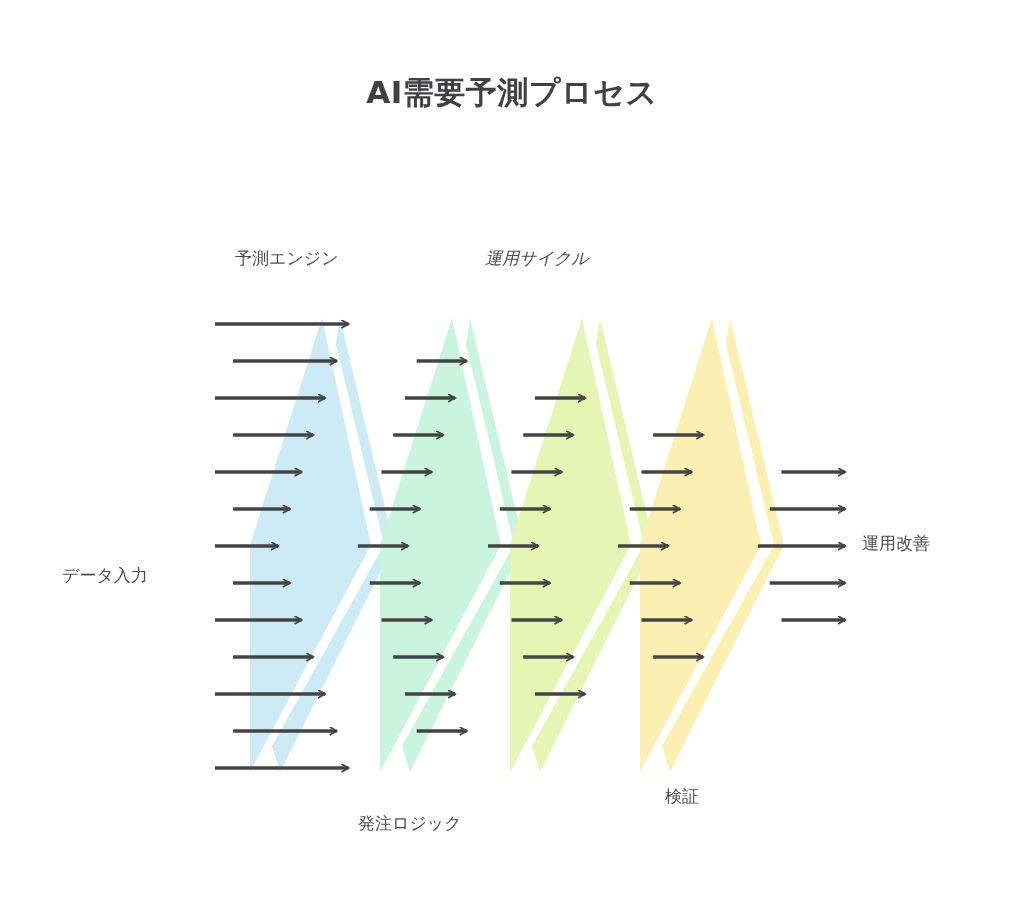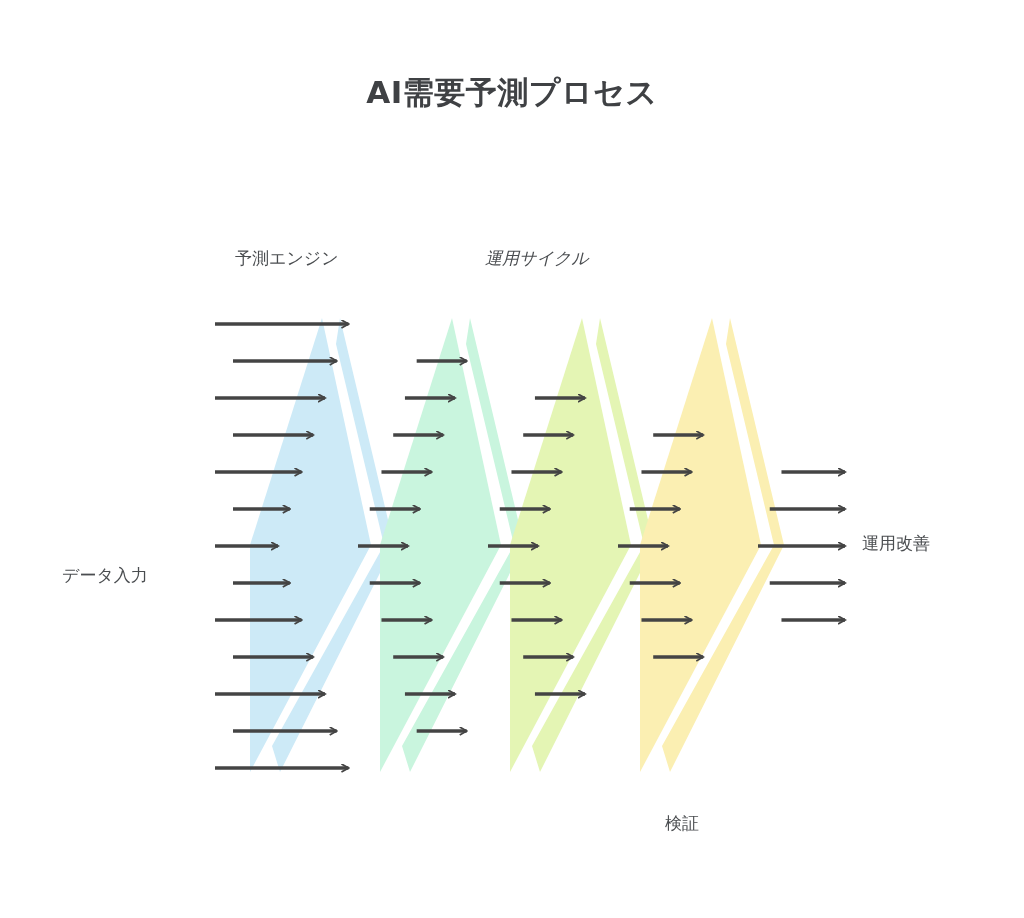--- a/index.html
+++ b/index.html
@@ -37,21 +37,21 @@
   .stage-label {
     position: absolute;
     font-size: 17px;
     color: #4a4d50;
     white-space: nowrap;
     font-family: "Liberation Sans", "DejaVu Sans", sans-serif;
   }
   #label-top-1 { left: 235px; top: 247px; }
   #label-top-2 { left: 485px; top: 247px; font-style: italic; }
   #label-bottom-1 { left: 358px; top: 812px; }
-  #label-bottom-2 { left: 665px; top: 812px; }
+  #label-bottom-2 { left: 665px; top: 785px; }
   #label-left  { left: 62px;  top: 532px; margin-top: 32px; }
   #label-right { left: 862px; top: 532px; text-align: center; }
 
   #flow-canvas {
     position: absolute;
     left: 0;
     top: 0;
     width: 1024px;
     height: 918px;
   }
@@ -175,20 +175,21 @@
           <line x1="769.7356828193832" y1="583" x2="845" y2="583" stroke="#444444" stroke-width="3.4" stroke-linecap="butt" marker-end="url(#ah)"></line>
           <line x1="781.4713656387665" y1="620" x2="845" y2="620" stroke="#444444" stroke-width="3.4" stroke-linecap="butt" marker-end="url(#ah)"></line>
         </g>
       </g>
   </svg>
 
   <div class="stage-label" id="label-top-1">予測エンジン</div>
 
   <div class="stage-label" id="label-top-2">運用サイクル</div>
 
+  <div class="stage-label" id="label-bottom-1">発注ロジック</div>
 
   <div class="stage-label" id="label-bottom-2">検証</div>
 
   <div class="stage-label" id="label-left">データ入力</div>
 
   <div class="stage-label" id="label-right">運用改善</div>
 
 </div>
 
 </body></html>

